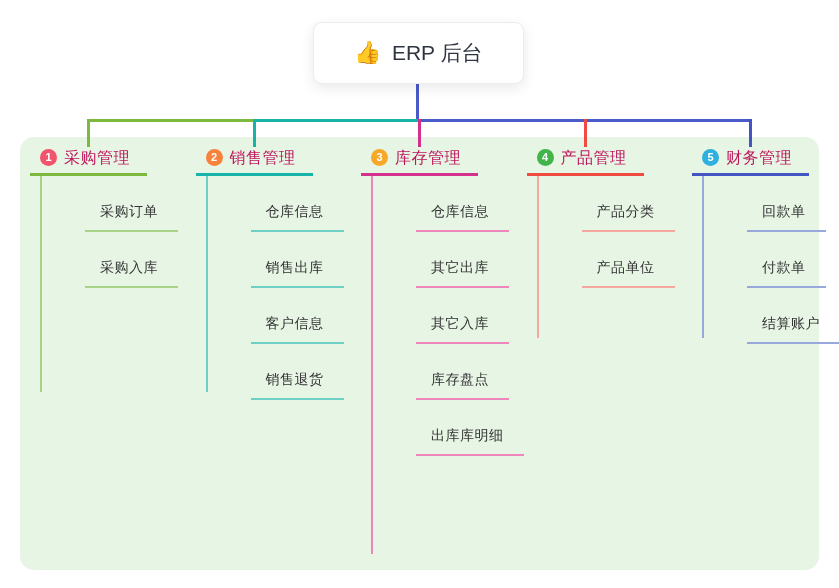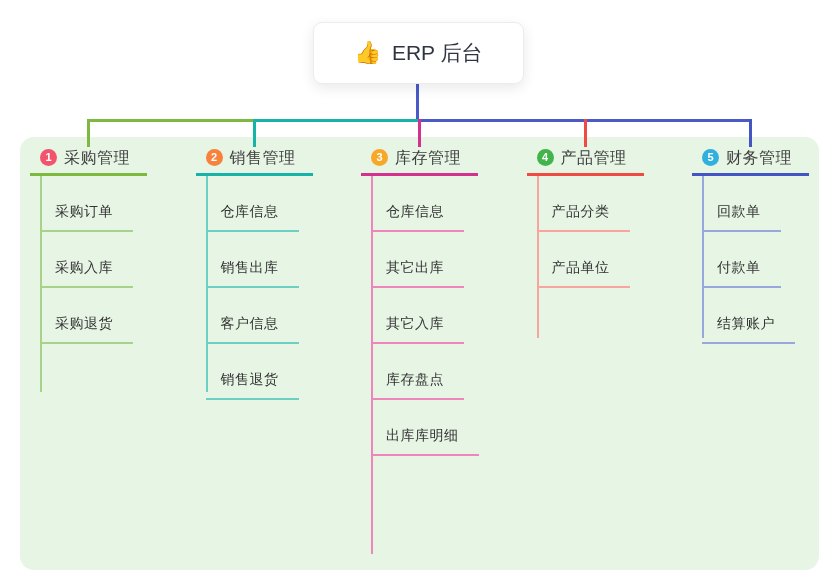--- a/index.html
+++ b/index.html
@@ -11,23 +11,23 @@
              border:1px solid #ececec;border-radius:9px;box-shadow:0 4px 14px rgba(0,0,0,.09);
              display:flex;align-items:center;justify-content:center;gap:10px;
              font-size:21px;color:#2e3440;z-index:3;cursor:default;}
   .root-icon{font-size:22px;line-height:1;}
   .branch{position:absolute;z-index:2;}
   .branch-header{height:33px;display:flex;align-items:center;box-sizing:border-box;
                  border-bottom:3px solid var(--main);}
   .badge{width:17px;height:17px;border-radius:50%;background:var(--badge);color:#fff;
          font-size:11px;font-weight:bold;display:inline-flex;align-items:center;
          justify-content:center;margin:0 7px 2px 10px;flex:none;}
-  .branch-label{font-size:16px;font-weight:500;color:#404040;letter-spacing:.5px;white-space:nowrap;}
+  .branch-label{font-size:16px;font-weight:500;color:#be185d;letter-spacing:.5px;white-space:nowrap;}
   .subs{margin-left:10px;}
-  .sub-row{height:56px;display:flex;align-items:flex-end;}
+  .sub-row{height:56px;display:flex;align-items:flex-end;padding-left:45px;}
   .sub{border-bottom:2px solid var(--light);padding:0 20px 9px 15px;white-space:nowrap;}
   .sub-label{font-size:14px;color:#333;letter-spacing:.5px;}
   .spine{position:absolute;left:10px;width:2px;background:var(--light);}
 </style>
 </head>
 <body>
 
 <div class="canvas">
   <div class="panel" style="background: rgb(231, 245, 229);"></div>
   <div id="connectors">
@@ -54,25 +54,20 @@
     <div class="spine" style="top: 33px; height: 216px;"></div>
     <div class="subs">
           <div class="sub-row">
     <div class="sub">
       <span class="sub-label">采购订单</span>
     </div>
   </div>
           <div class="sub-row">
     <div class="sub">
       <span class="sub-label">采购入库</span>
-    </div>
-  </div>
-          <div class="sub-row">
-    <div class="sub">
-      <span class="sub-label">采购退货</span>
     </div>
   </div>
         </div>
   </div>
       <div class="branch" style="left: 195.5px; top: 143px; width: 117px; --main: #17b3a8; --light: #6ecfc4; --badge: #f8823c;">
     <div class="branch-header">
       <span class="badge">2</span>
       <span class="branch-label">销售管理</span>
     </div>
     <div class="spine" style="top: 33px; height: 216px;"></div>

